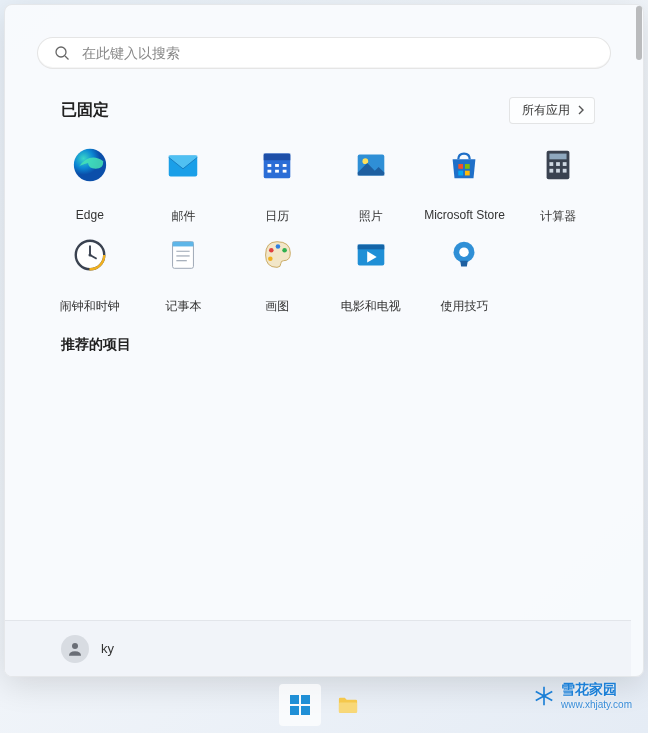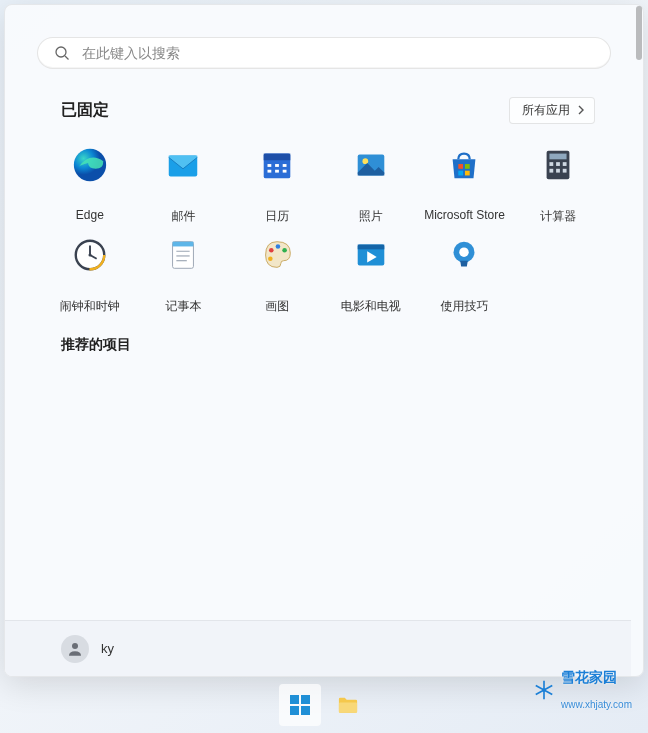--- a/index.html
+++ b/index.html
@@ -153,21 +153,21 @@
       bottom: 23px;
       display: flex;
       align-items: center;
       gap: 6px;
       color: #1b7fd6;
       font-size: 14px;
       font-weight: 600;
       text-shadow: 0 0 3px rgba(255,255,255,0.8);
     }
     .watermark .snow { width: 22px; height: 22px; }
-    .watermark .url { display: block; font-size: 10px; font-weight: 400; color: #3a8dd8; margin-top: 12px; }
+    .watermark .url { display: block; font-size: 10px; font-weight: 400; color: #3a8dd8; }
     .scrollbar-track {
       position: absolute;
       right: 6px;
       top: 6px;
       bottom: 62px;
       width: 6px;
     }
     .scrollbar-thumb {
       position: absolute;
       right: 0;

